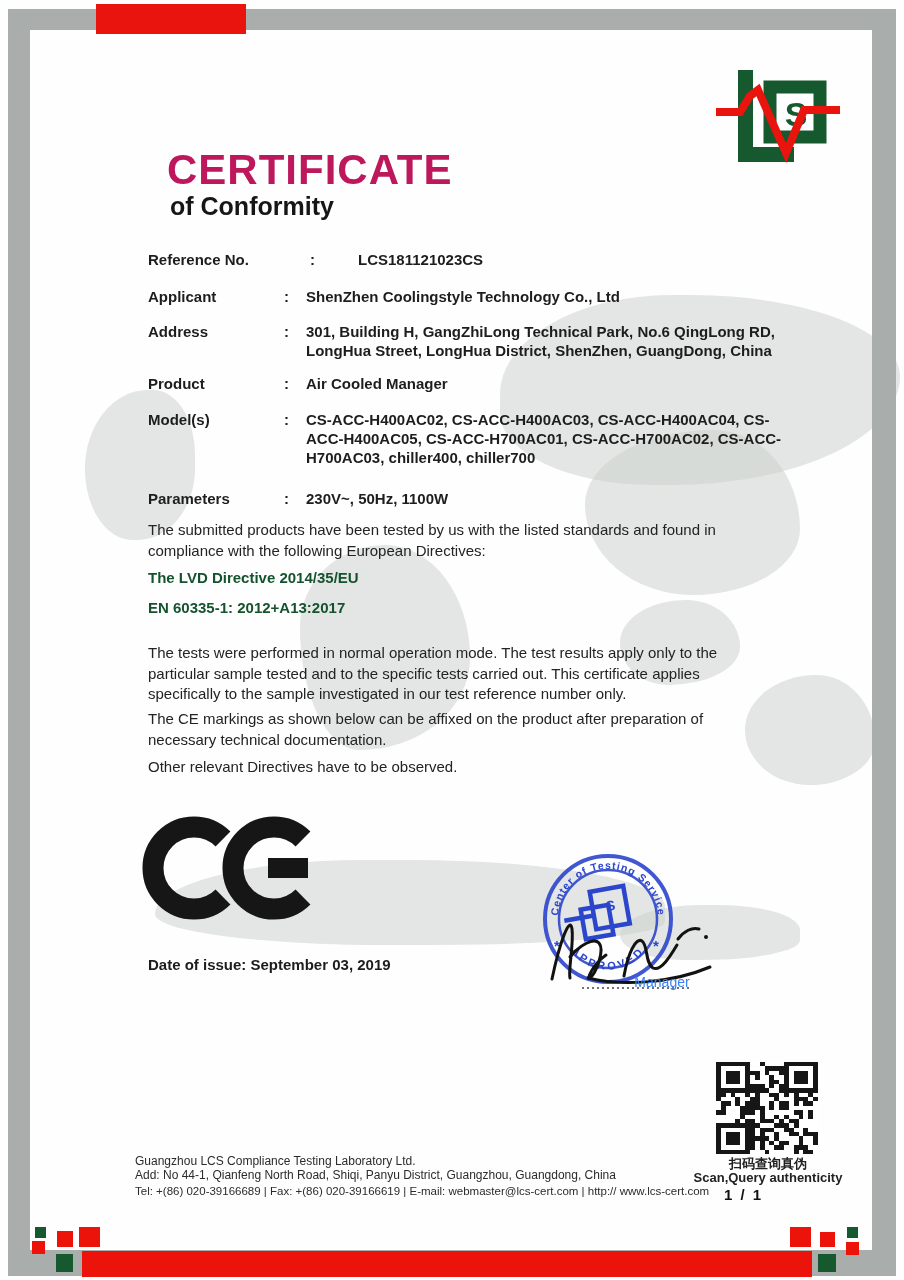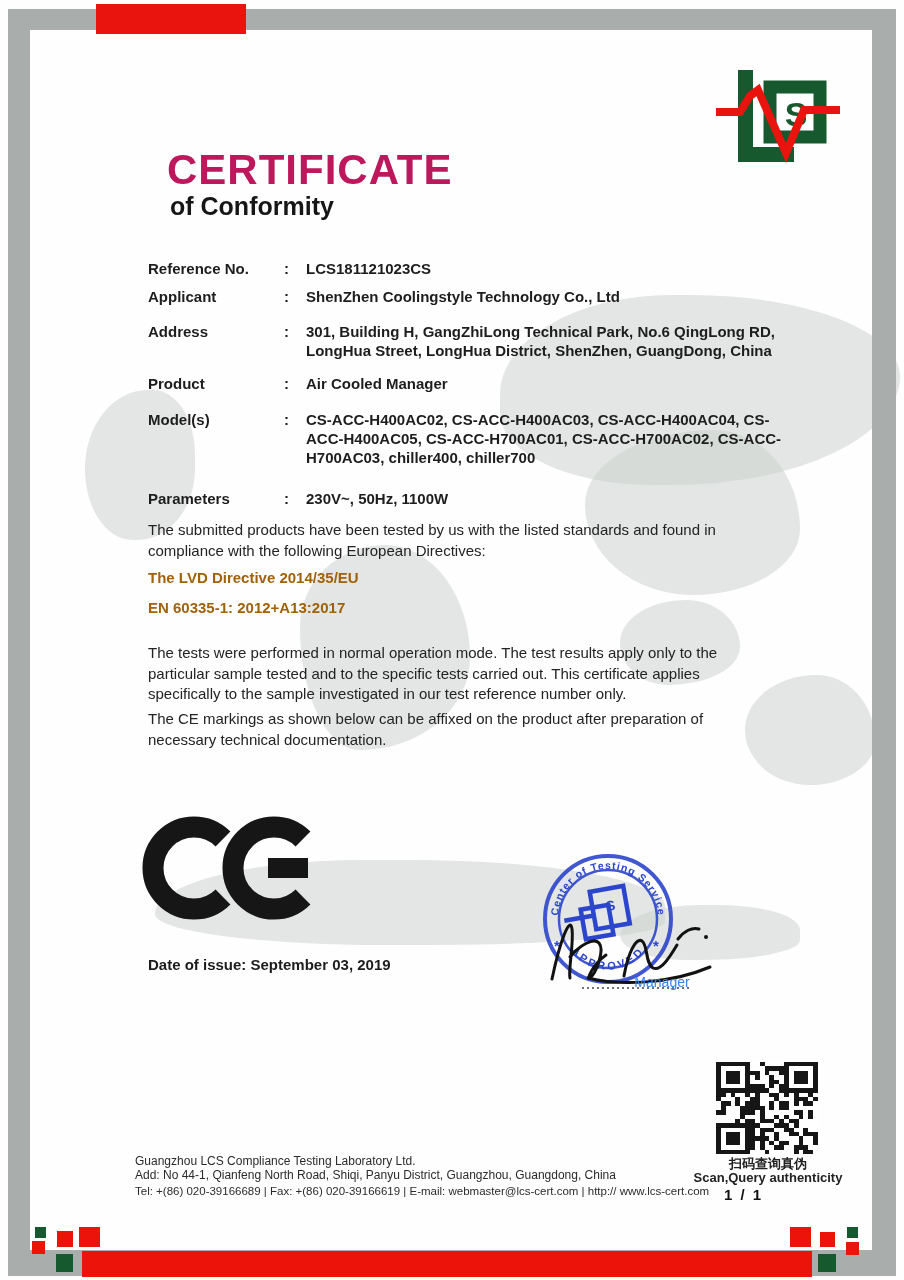--- a/index.html
+++ b/index.html
@@ -21,21 +21,21 @@
   
   .wm{position:absolute;background:#ccd1ce;opacity:.55;}
   
   .title1{position:absolute;left:167px;top:146px;font-size:42px;font-weight:700;letter-spacing:1px;color:#be185d;}
   .title2{position:absolute;left:170px;top:192px;font-size:25px;font-weight:700;color:#161616;}
   .field{position:absolute;left:148px;display:flex;font-size:15px;font-weight:700;line-height:19px;color:#1d1d1d;}
   .field .lbl{width:136px;flex:0 0 136px;}
   .field .colon{width:22px;flex:0 0 22px;text-align:left;}
   .field .val{width:482px;}
   .para{position:absolute;left:148px;width:596px;font-size:15px;line-height:20.5px;color:#232323;}
-  .bold{font-weight:700;color:#a16207;}
+  .bold{font-weight:700;color:#14532d;}
   .date-line{position:absolute;left:148px;top:956px;font-size:15px;font-weight:700;color:#1c1c1c;}
   .manager{position:absolute;left:602px;top:974px;width:120px;text-align:center;font-size:14px;color:#3b82f6;}
   
   .foot{position:absolute;left:135px;font-size:12px;color:#2b2b2b;line-height:13px;}
   .qr-cap{position:absolute;text-align:center;font-weight:700;color:#222;}
   .page-num{position:absolute;left:724px;top:1186px;font-size:15px;font-weight:700;letter-spacing:2px;color:#111;}
   
   #qr{position:absolute;left:716px;top:1062px;width:102px;height:92px;display:grid;
       grid-template-columns:repeat(21,1fr);grid-template-rows:repeat(21,1fr);background:#fff;}
   #qr div{background:#fff;} #qr div.on{background:#161616;}
@@ -83,21 +83,21 @@
     <rect x="36" y="12" width="15" height="92" fill="#17592f"></rect>
     <rect x="36" y="89" width="56" height="15" fill="#17592f"></rect>
     <rect x="68" y="29" width="50" height="50" fill="#ffffff" stroke="#17592f" stroke-width="13"></rect>
     <text x="94" y="68" text-anchor="middle" font-size="34" font-weight="bold" fill="#17592f">S</text>
     <polyline points="14,54 38,54 48,38 56,32 84,95 102,52 112,52 138,52" fill="none" stroke="#e8140d" stroke-width="8" stroke-linejoin="miter"></polyline>
   </svg>
 
   <div class="title1">CERTIFICATE</div>
   <div class="title2">of Conformity</div>
 
-  <div class="field" style="top:259px;">
+  <div class="field" style="top:250px;gap:26px;">
     <span class="lbl">Reference No.</span>
     <span class="colon">:</span>
     <span class="val">LCS181121023CS</span>
   </div>
   <div class="field" style="top:287px;">
     <span class="lbl">Applicant</span>
     <span class="colon">:</span>
     <span class="val">ShenZhen Coolingstyle Technology Co., Ltd</span>
   </div>
   <div class="field" style="top:322px;">
@@ -119,20 +119,21 @@
     <span class="lbl">Parameters</span>
     <span class="colon">:</span>
     <span class="val">230V~, 50Hz, 1100W</span>
   </div>
 
   <div class="para" style="top:520px;">The submitted products have been tested by us with the listed standards and found in compliance with the following European Directives:</div>
   <div class="para bold" style="top:568px;">The LVD Directive 2014/35/EU</div>
   <div class="para bold" style="top:598px;">EN 60335-1: 2012+A13:2017</div>
   <div class="para" style="top:643px;">The tests were performed in normal operation mode. The test results apply only to the particular sample tested and to the specific tests carried out. This certificate applies specifically to the sample investigated in our test reference number only.</div>
   <div class="para" style="top:709px;">The CE markings as shown below can be affixed on the product after preparation of necessary technical documentation.</div>
+  <div class="para" style="top:757px;">Other relevant Directives have to be observed.</div>
 
   <svg style="position:absolute;left:142px;top:812px;" width="170" height="112" viewBox="0 0 170 112">
     <path d="M 81 27 A 41 41 0 1 0 81 85" fill="none" stroke="#161616" stroke-width="21"></path>
     <path d="M 161 27 A 41 41 0 1 0 161 85" fill="none" stroke="#161616" stroke-width="21"></path>
     <path d="M 126 56 L 166 56" fill="none" stroke="#161616" stroke-width="20"></path>
   </svg>
 
   <div class="date-line">Date of issue: September 03, 2019</div>
 
   <svg style="position:absolute;left:520px;top:845px;" width="230" height="160" viewBox="0 0 230 160">

